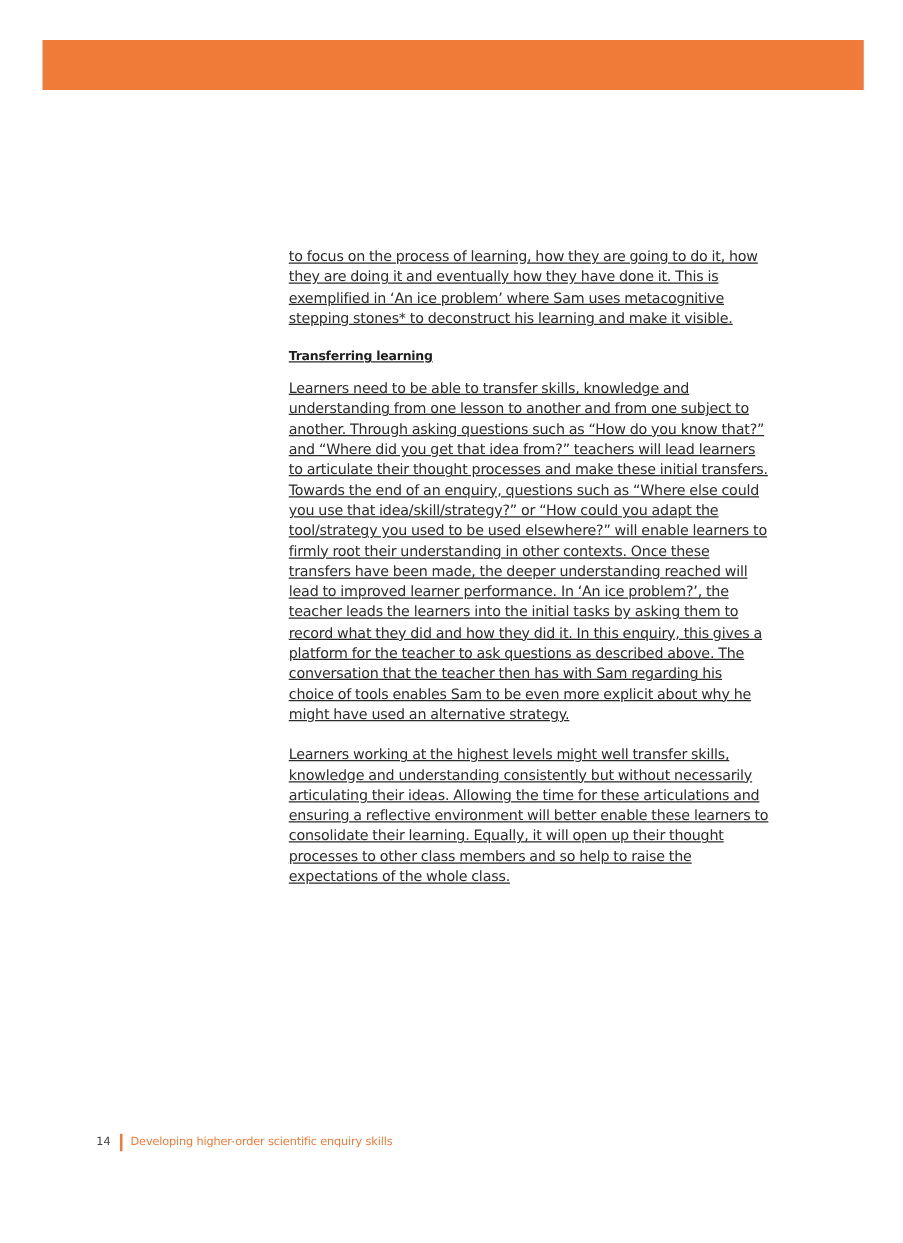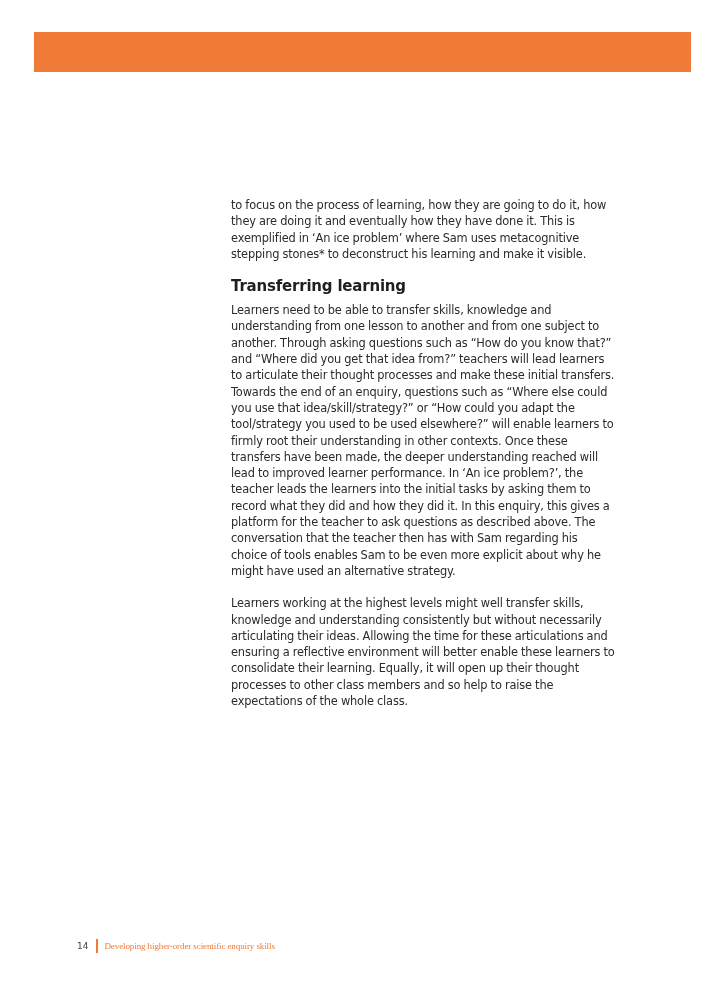--- a/index.html
+++ b/index.html
@@ -1,26 +1,26 @@
 <!DOCTYPE html>
 <html><head>
 <meta charset="utf-8">
 <style>
   html, body { margin:0; padding:0; background:#ffffff; }
   body { width:722px; height:994px; position:relative; overflow:hidden;
          font-family:"DejaVu Sans", sans-serif; color:#2b2b2b; }
   .top-band { position:absolute; left:34px; top:32px; width:657px; height:40px; background:#f07a38; }
-  .content { position:absolute; left:231px; top:197px; width:384px; }
+  .content { position:absolute; left:231px; top:197px; width:384px;text-decoration:underline; }
   .para { margin:0; font-size:11.4px; line-height:16.3px; letter-spacing:-0.15px; word-spacing:-0.3px; }
-  .heading { margin:14px 0 6px 0; font-size:15px; font-weight:bold; line-height:20px; color:#1f1f1f; letter-spacing:-0.2px; }
+  .heading { margin:14px 0 6px 0; font-size:10px; font-weight:bold; line-height:20px; color:#1f1f1f; letter-spacing:-0.2px; }
   .para + .para { margin-top:16px; }
-  .footer { position:absolute; left:77px; top:939px; display:flex; align-items:center; font-size:9px;text-align:right; }
+  .footer { position:absolute; left:77px; top:907px; display:flex; align-items:center; font-size:9px;text-align:right; }
   .page-num { color:#444; }
   .sep { width:2px; height:14px; background:#f07a38; margin:0 6px 0 8px; }
-  .running-title { color:#f07a38; letter-spacing:-0.1px;font-family:Liberation Serif, serif; }
+  .running-title { color:#f07a38; letter-spacing:-0.1px; }
 </style>
 </head>
 <body>
 
 <div class="top-band"></div>
 
 <div class="content">
   <p class="para">to focus on the process of learning, how they are going to do it, how they are doing it and eventually how they have done it. This is exemplified in ‘An ice problem’ where Sam uses metacognitive stepping stones* to deconstruct his learning and make it visible.</p>
   <h2 class="heading">Transferring learning</h2>
   <p class="para">Learners need to be able to transfer skills, knowledge and understanding from one lesson to another and from one subject to another. Through asking questions such as “How do you know that?” and “Where did you get that idea from?” teachers will lead learners to articulate their thought processes and make these initial transfers. Towards the end of an enquiry, questions such as “Where else could you use that idea/skill/strategy?” or “How could you adapt the tool/strategy you used to be used elsewhere?” will enable learners to firmly root their understanding in other contexts. Once these transfers have been made, the deeper understanding reached will lead to improved learner performance. In ‘An ice problem?’, the teacher leads the learners into the initial tasks by asking them to record what they did and how they did it. In this enquiry, this gives a platform for the teacher to ask questions as described above. The conversation that the teacher then has with Sam regarding his choice of tools enables Sam to be even more explicit about why he might have used an alternative strategy.</p>

